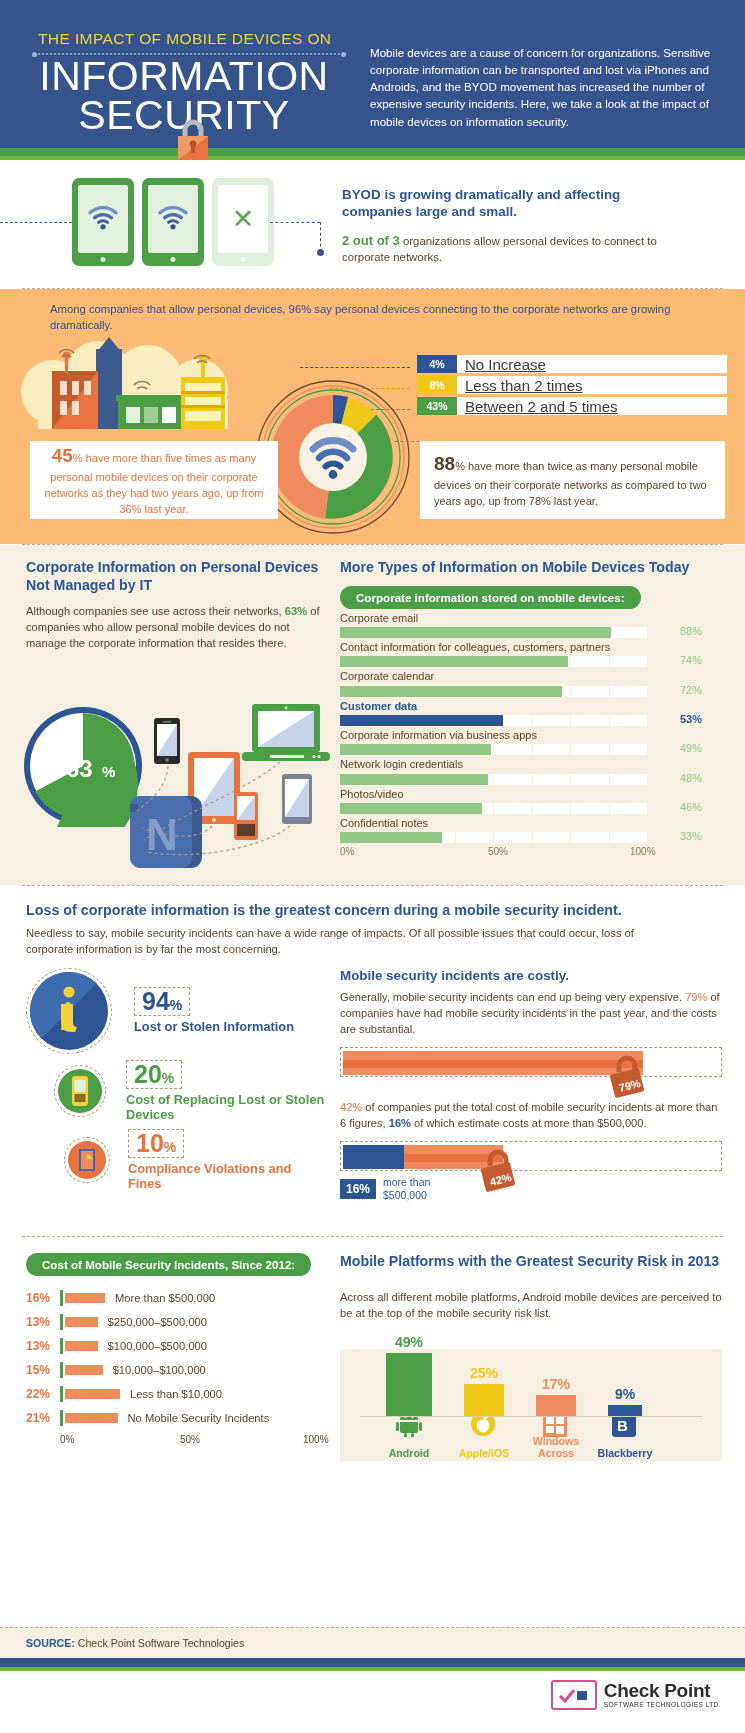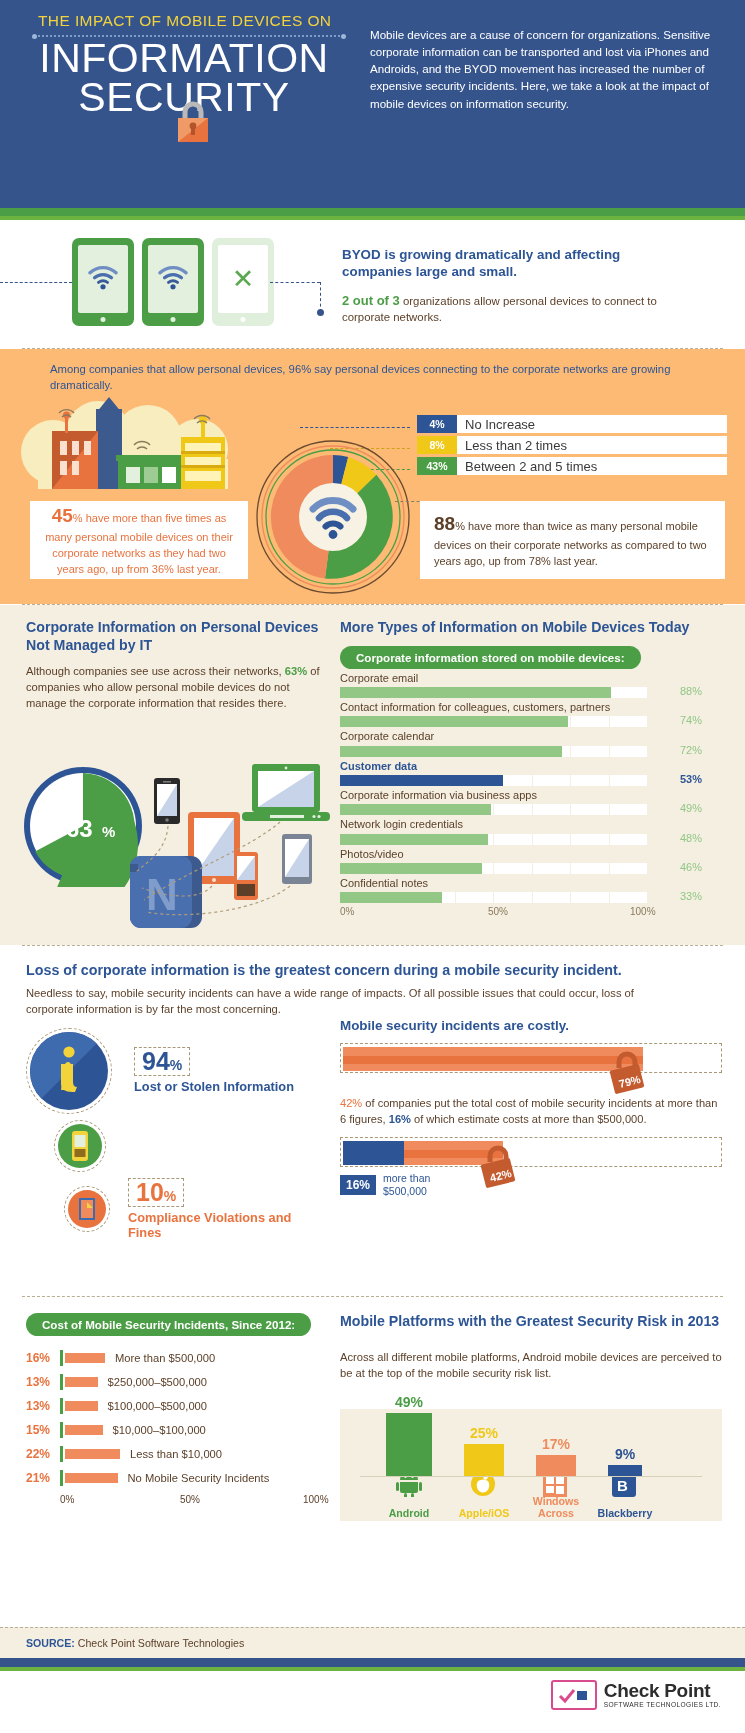--- a/index.html
+++ b/index.html
@@ -4,21 +4,21 @@
 <style>
   * { box-sizing: border-box; margin: 0; padding: 0; }
   body {
     width: 745px; height: 1733px;
     font-family: "Liberation Sans", sans-serif;
     background: #ffffff;
     overflow: hidden;
     position: relative;
   }
   
-  .header { background: #36548c; padding: 12px 0 0 0; height: 208px; position: relative; }
+  .header { background: #36548c; padding: 30px 0 0 0; height: 148px; position: relative; }
   .hdr-inner { display: flex; padding: 0 24px; }
   .hdr-left { width: 330px; position: relative; }
   .kicker { color: #f2d33c; font-size: 15.5px; letter-spacing: .4px; font-weight: 400;
             font-family: "Liberation Sans Narrow","Liberation Sans",sans-serif; padding-left: 14px;}
   .dotline { border-top: 2px dotted #7f9ccb; margin: 5px 10px 2px 10px; position: relative; }
   .dotline:before, .dotline:after { content:""; position:absolute; top:-3px; width:5px;height:5px;
       border-radius:50%; background:#9db6d9;}
   .dotline:before{left:-2px;} .dotline:after{right:-2px;}
   .bigtitle { color: #fff; font-size: 41px; line-height: .96; font-weight: 400; letter-spacing: .5px;
               font-family: "Liberation Sans Narrow","Liberation Sans",sans-serif;
@@ -56,24 +56,24 @@
 
   
   .sec2 { background:#fdba74; position:relative; height:255px;padding-left:24px; }
   .dashed-div { border-top:1px dashed #b9ae93; margin:0 22px; }
   .sec2 p.lead { font-size:11.3px; color:#2d5595; line-height:1.45; padding:12px 30px 0 26px; }
   .city { position:absolute; left:18px; top:48px; }
   .legend { position:absolute; right:18px; top:66px; width:310px; }
   .legend-row { display:flex; align-items:stretch; height:18px; margin-bottom:3px; background:#fff; }
   .legend-pct { width:40px; color:#fff; font-size:10.5px; font-weight:bold;
                 display:flex; align-items:center; justify-content:center; }
-  .legend-lbl { flex:1; font-size:13px; color:#3a3a3a; display:flex; align-items:center; padding-left:8px; }
+  .legend-lbl { flex:1; font-size:15px; color:#3a3a3a; display:flex; align-items:center; padding-left:8px;text-decoration:underline; }
   .lead-dash { position:absolute; border-top:1px dashed #888; }
   .donut-wrap { position:absolute; left:253px; top:88px; width:160px; height:160px; }
-  .box45 { position:absolute; left:30px; top:152px; width:218px; height:78px; background:#fff;
+  .box45 { position:absolute; left:30px; top:152px; width:248px; height:78px; background:#fff;
            display:flex; align-items:center; }
   .box45 p { font-size:11px; color:#e8733f; line-height:1.45; text-align:center; width:100%; padding:0 12px; }
   .box45 b { font-size:19px; font-weight:bold; }
   .box88 { position:absolute; left:420px; top:152px; width:305px; height:78px; background:#fff;
            display:flex; align-items:center; }
   .box88 p { font-size:11px; color:#5b3f28; line-height:1.45; padding:0 14px; }
   .box88 b { font-size:19px; font-weight:bold; color:#5b3f28; }
   .conn45 { position:absolute; left:137px; top:190px; width:105px; border-top:1px dashed #e8733f; }
   .conn88 { position:absolute; left:395px; top:152px; width:30px; border-top:1px dashed #8a7a5e; }
 
@@ -100,21 +100,21 @@
   .axis span { position:absolute; }
   .pie63 { position:absolute; left:22px; top:160px; width:122px; height:122px; }
   .devices-art { position:absolute; left:130px; top:155px; }
 
   
   .sec4 { background:#fff; position:relative; height:350px; }
   .s4-head { padding:16px 26px 0 26px; }
   .s4-head h2 { color:#2d5595; font-size:14.3px; font-weight:bold; }
   .s4-head p { font-size:11.2px; color:#5b3f28; line-height:1.45; margin-top:7px; width:640px; }
   .s4-left { position:absolute; left:26px; top:82px; width:300px; }
-  .s4-right { position:absolute; left:340px; top:72px; width:382px; }
+  .s4-right { position:absolute; left:340px; top:82px; width:382px; }
   .stat-row { display:flex; align-items:center; margin-bottom:6px; }
   .circ { border-radius:50%; display:flex; align-items:center; justify-content:center; position:relative; }
   .dashcirc { border:1px dashed #a89878; border-radius:50%; padding:3px; display:inline-block; }
   .pctbox { border:1px dashed #a89878; padding:1px 7px; display:inline-block; }
   .pctbig { font-size:25px; font-weight:bold; line-height:1; }
   .pctsm { font-size:14px; font-weight:bold; }
   .stat-lbl { font-size:12.8px; font-weight:bold; line-height:1.2; margin-top:3px; }
   .s4-right h3 { color:#2d5595; font-size:13.4px; font-weight:bold; }
   .s4-right p { font-size:11.1px; color:#5b3f28; line-height:1.45; margin-top:6px; }
   .s4-right p .o { color:#e8733f; } .s4-right p .b { color:#2d5595; font-weight:bold; }
@@ -553,20 +553,26 @@
     <div class="stat-row" style="margin-left:28px">
       <div class="dashcirc">
         <div class="circ" style="width:44px;height:44px;background:#4b9e45">
           <svg width="26" height="32" viewBox="0 0 26 32">
             <rect x="5" y="1" width="16" height="30" rx="3" fill="#f2d33c"></rect>
             <rect x="7.5" y="5" width="11" height="12" fill="#e3f0de"></rect>
             <rect x="7.5" y="19" width="11" height="8" fill="#8f6b1e"></rect>
           </svg>
         </div>
       </div>
+      <div style="margin-left:20px">
+        <div class="pctbox">
+          <span class="pctbig" style="color:#4b9e45">20</span><span class="pctsm" style="color:#4b9e45">%</span>
+        </div>
+        <div class="stat-lbl" style="color:#4b9e45">Cost of Replacing Lost or Stolen Devices</div>
+      </div>
     </div>
 
     <div class="stat-row" style="margin-left:38px">
       <div class="dashcirc">
         <div class="circ" style="width:38px;height:38px;background:#e8733f">
           <svg width="22" height="26" viewBox="0 0 22 26">
             <rect x="3" y="2" width="16" height="22" fill="#3d6bad"></rect>
             <rect x="5" y="4" width="12" height="18" fill="#ef8b5c"></rect>
             <polygon points="11,6 17,12 11,12" fill="#f2d33c"></polygon>
           </svg>
@@ -576,20 +582,21 @@
         <div class="pctbox">
           <span class="pctbig" style="color:#e8733f">10</span><span class="pctsm" style="color:#e8733f">%</span>
         </div>
         <div class="stat-lbl" style="color:#e8733f">Compliance Violations and Fines</div>
       </div>
     </div>
   </div>
 
   <div class="s4-right">
     <h3>Mobile security incidents are costly.</h3>
+    <p><span>Generally, mobile security incidents can end up being very expensive. </span><span class="o">79%</span><span> of companies have had mobile security incidents in the past year, and the costs are substantial.</span></p>
     <div class="lockbar">
       <div class="fillbar" style="width:79%"></div>
       <svg class="lockicon" style="left:70%;top:4px" viewBox="0 0 40 46">
         <path d="M12 20 V14 a8 8 0 0 1 16 0 V20" fill="none" stroke="#c45b2f" stroke-width="5"></path>
         <rect x="5" y="19" width="30" height="24" rx="2" fill="#c45b2f" transform="rotate(-14 20 31)"></rect>
         <text x="11" y="38" font-family="Liberation Sans, sans-serif" font-size="11" font-weight="bold" fill="#ffffff" transform="rotate(-14 20 31)">79%</text>
       </svg>
     </div>
     <p style="margin-top:22px"><span class="o">42%</span><span> of companies put the total cost of mobile security incidents at more than 6 figures, </span><span class="b">16%</span><span> of which estimate costs at more than $500,000.</span></p>
     <div class="lockbar">

